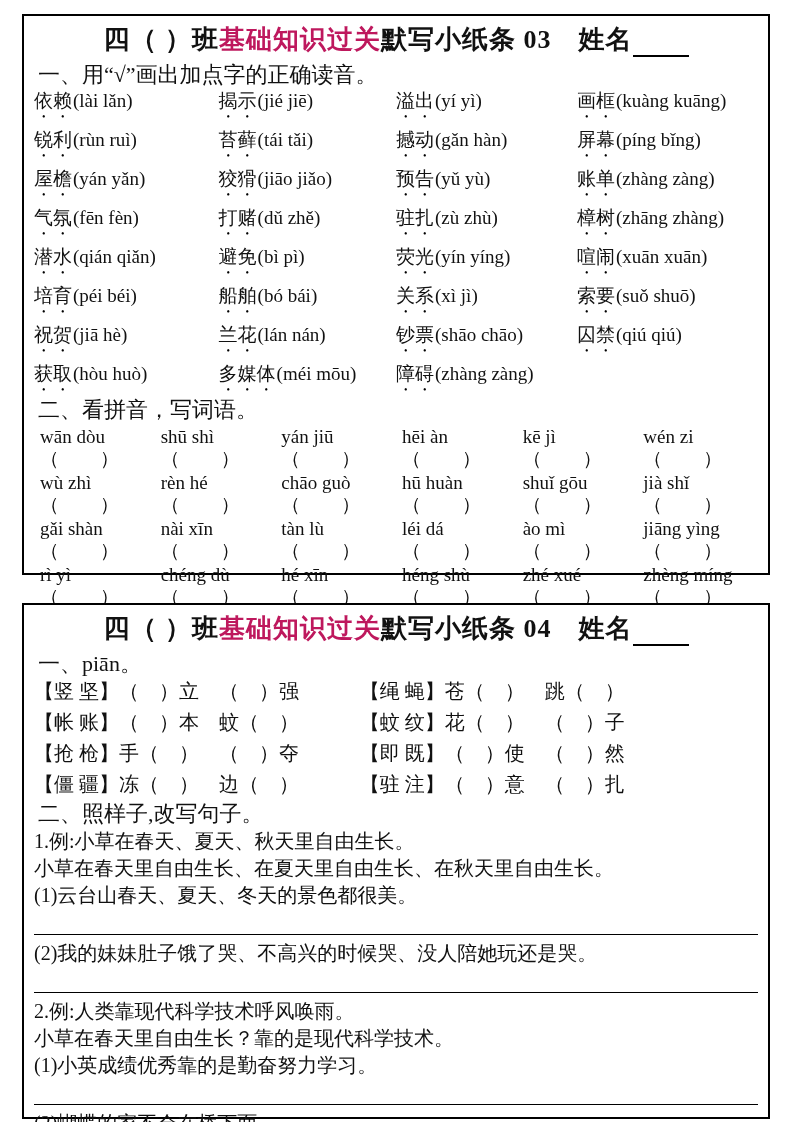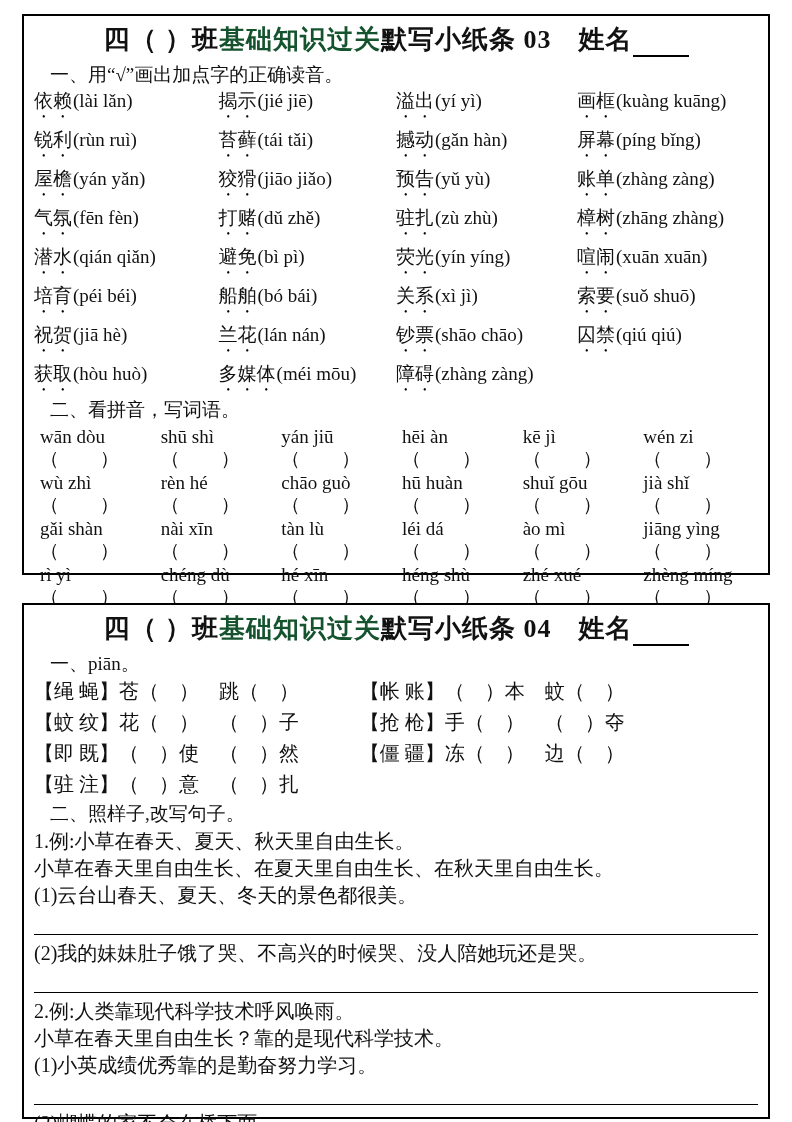--- a/index.html
+++ b/index.html
@@ -11,24 +11,24 @@
   }
   .sheet {
     position:absolute; left:22px; width:748px;
     border:2px solid #000; background:#fff;
     padding:4px 10px 8px 10px;
   }
   #sheet1 { top:14px; height:561px; }
   #sheet2 { top:603px; height:516px; }
 
   .title { text-align:center; font-size:26px; font-weight:bold; letter-spacing:1px; margin:2px 0 6px 0; white-space:nowrap; }
-  .title .red { color:#14532d; }
+  .title .red { color:#be185d; }
   .name-blank { display:inline-block; width:56px; height:26px; border-bottom:2px solid #000; vertical-align:bottom; }
 
-  .heading { font-size:19px; line-height:24px; margin:1px 0 3px 16px;font-family:Liberation Serif, serif; }
+  .heading { font-size:22px; line-height:24px; margin:1px 0 3px 4px;font-family:Liberation Serif, serif; }
 
   
   .word-grid {
     display:grid; grid-template-columns: 25.5% 24.5% 25% 25%;
     row-gap:7px; font-size:19px; line-height:22px; margin-bottom:3px;
   }
   .word-cell { white-space:nowrap; }
   .word {
     -webkit-text-emphasis:filled dot #000;
     -webkit-text-emphasis-position:under;
@@ -230,20 +230,21 @@
         </div>
       </div>
     </div>
 </div>
 
 <div class="sheet" id="sheet2">
   <div class="title"><span>四（ ）班</span><span class="red">基础知识过关</span><span>默写小纸条 04　姓名</span><span class="name-blank"></span></div>
 
   <div class="heading">一、piān。</div>
   <div class="choose-grid">
+      <div class="choose-cell">【竖 坚】（　）立　（　）强</div>
       <div class="choose-cell">【绳 蝇】苍（　）　跳（　）</div>
       <div class="choose-cell">【帐 账】（　）本　蚊（　）</div>
       <div class="choose-cell">【蚊 纹】花（　）　（　）子</div>
       <div class="choose-cell">【抢 枪】手（　）　（　）夺</div>
       <div class="choose-cell">【即 既】（　）使　（　）然</div>
       <div class="choose-cell">【僵 疆】冻（　）　边（　）</div>
       <div class="choose-cell">【驻 注】（　）意　（　）扎</div>
     </div>
 
   <div class="heading">二、照样子,改写句子。</div>

